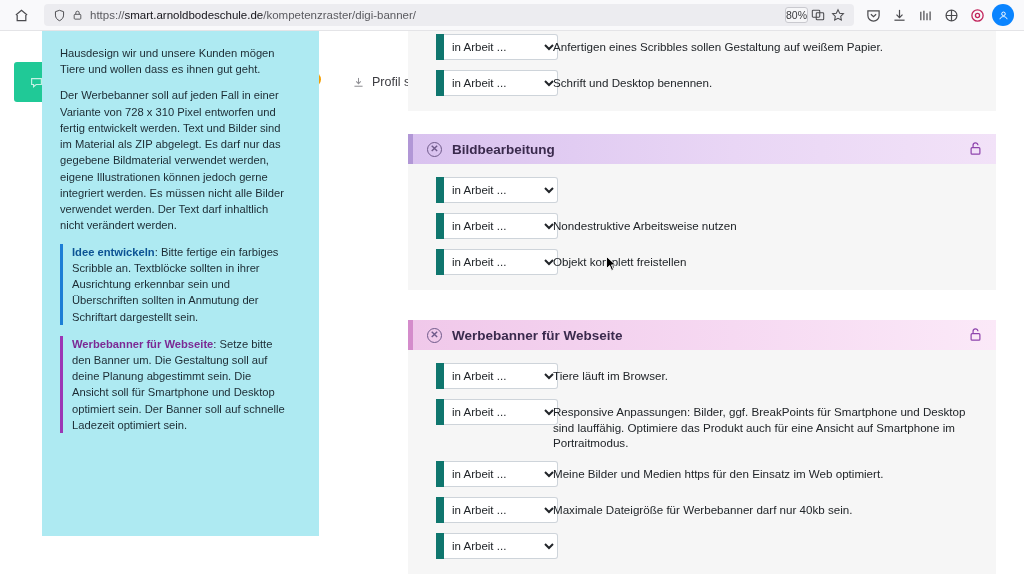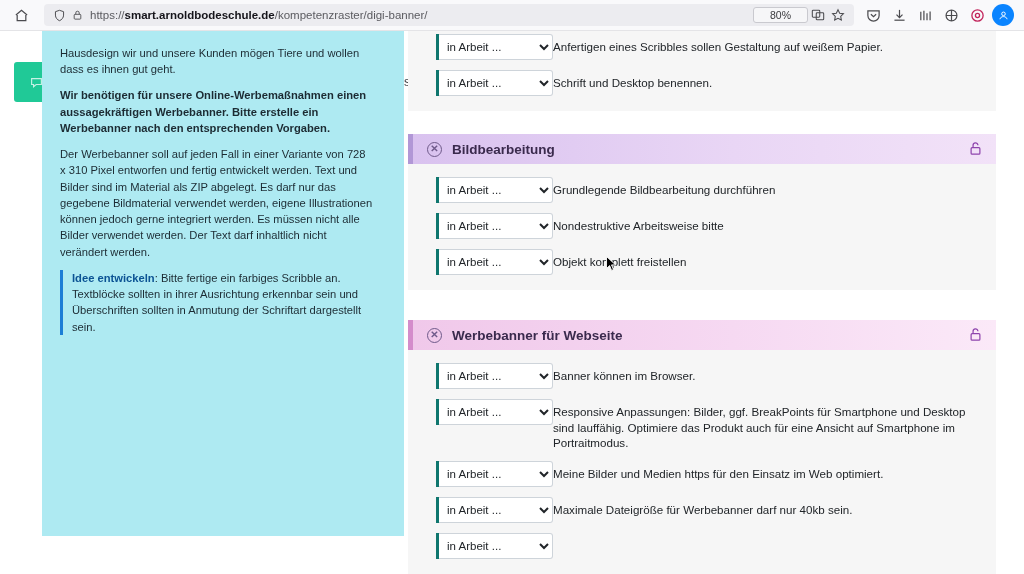--- a/index.html
+++ b/index.html
@@ -36,26 +36,26 @@
     padding: 0 6px;
     min-width: 0;
   }
   .url-text {
     font-size: 11.5px;
     color: #5b5b60;
     white-space: nowrap;
     overflow: hidden;
     margin-left: 4px;
   }
-  .url-text b { color: #15141a; font-weight: 700; margin-top: 31px; }
+  .url-text b { color: #15141a; font-weight: 400; margin-top: 31px; }
   .zoom-badge {
     font-size: 10.5px; color: #3a3a3e;
     border: 1px solid #c9c9cf;
     border-radius: 3px;
-    padding: 0px 16px;
+    padding: 0px 0;
     margin-left: auto;
     background: #f6f6f8;
     line-height: 14px;
   }
   .ff-account {
     width: 22px; height: 22px; border-radius: 50%;
     background: #0a84ff; color: #fff;
     display: flex; align-items: center; justify-content: center;
     font-size: 11px;
   }
@@ -92,21 +92,21 @@
 
   
   .page {
     position: absolute; top: 31px; left: 0; width: 1024px; height: 543px;
     background: #ffffff;
     overflow: hidden;
   }
 
   
   .briefing {
-    position: absolute; left: 42px; top: 0px; width: 362px; height: 505px;
+    position: absolute; left: 42px; top: 0px; width: 277px; height: 505px;
     background: #aeeaf2;
     padding: 14px 30px 10px 18px;
     font-size: 11.2px;
     color: #1c2b33;
     line-height: 1.45;
   }
   .briefing p { margin: 0 0 10px 0; }
   .briefing .lead { font-weight: 700; }
   .briefing .cut { color: #1c2b33; }
   .crit {
@@ -156,21 +156,21 @@
     background: #f6f6f6;
     padding: 8px 0 10px 0;
   }
   .row {
     display: flex; align-items: flex-start;
     padding: 5px 12px 5px 28px;
     min-height: 34px;
   }
   .sel-wrap {
     width: 99px; flex: 0 0 auto;
-    border-left: 3px solid #0f766e;
+    border-left: 8px solid #0f766e;
     background: #ffffff;
   }
   select.state {
     width: 114px; height: 26px;
     font-family: "Liberation Sans", sans-serif;
     font-size: 11.5px;
     color: #212529;
     border: 1px solid #ced4da;
     border-left: none;
     border-radius: 0 3px 3px 0;
@@ -312,25 +312,27 @@
             <path d="M5.2 6.6 8 9.4l2.8-2.8"></path>
             <path d="M3 12.6h10"></path>
         </svg>
       </span>
       <span class="apptab-label">Profil speichern</span>
     </div>
   </div>
 
   <div class="briefing">
     <p class="cut">Hausdesign wir und unsere Kunden mögen Tiere und wollen dass es ihnen gut geht.</p>
-    <p class="lead">Wir benötigen für unsere Online-Werbemaßnahmen einen aussagekräftigen Werbebanner. Bitte erstelle ein Werbebanner nach den entsprechenden Vorgaben.</p>
     <p>Der Werbebanner soll auf jeden Fall in einer Variante von 728 x 310 Pixel entworfen und fertig entwickelt werden. Text und Bilder sind im Material als ZIP abgelegt. Es darf nur das gegebene Bildmaterial verwendet werden, eigene Illustrationen können jedoch gerne integriert werden. Es müssen nicht alle Bilder verwendet werden. Der Text darf inhaltlich nicht verändert werden.</p>
 
     <div class="crit c1">
       <span class="t">Idee entwickeln</span><span>: Bitte fertige ein farbiges Scribble an. Textblöcke sollten in ihrer Ausrichtung erkennbar sein und Überschriften sollten in Anmutung der Schriftart dargestellt sein.</span>
+    </div>
+    <div class="crit c3">
+      <span class="t">Werbebanner für Webseite</span><span>: Setze bitte den Banner um. Die Gestaltung soll auf deine Planung abgestimmt sein. Die Ansicht soll für Smartphone und Desktop optimiert sein. Der Banner soll auf schnelle Ladezeit optimiert sein.</span>
     </div>
     <div class="crit c5">
       
     </div>
   </div>
 
   <div class="rightcol">
 
     <div class="group" style="top:-24px;">
       <div class="group-body" style="padding-top:22px;">
@@ -362,27 +364,26 @@
             <rect x="2.6" y="8" width="10.8" height="8" rx="1.2"></rect>
               <path d="M5 8V5.3A3 3 0 0 1 11 5"></path>
           </svg>
         </span>
       </div>
       <div class="group-body">
         <div class="row">
           <span class="sel-wrap">
             <select class="state"><option>in Arbeit ...</option></select>
           </span>
-          <span class="row-label">Grundlegende Bildbearbeitung durchführen</span>
-        </div>
-        <div class="row">
-          <span class="sel-wrap">
-            <select class="state"><option>in Arbeit ...</option></select>
-          </span>
-          <span class="row-label">Nondestruktive Arbeitsweise bitte</span>
+        </div>
+        <div class="row">
+          <span class="sel-wrap">
+            <select class="state"><option>in Arbeit ...</option></select>
+          </span>
+          <span class="row-label">Nondestruktive Arbeitsweise nutzen</span>
         </div>
         <div class="row">
           <span class="sel-wrap">
             <select class="state"><option>in Arbeit ...</option></select>
           </span>
           <span class="row-label">Objekt komplett freistellen</span>
         </div>
       </div>
     </div>
 
@@ -395,21 +396,21 @@
             <rect x="2.6" y="8" width="10.8" height="8" rx="1.2"></rect>
               <path d="M5 8V5.3A3 3 0 0 1 11 5"></path>
           </svg>
         </span>
       </div>
       <div class="group-body">
         <div class="row">
           <span class="sel-wrap">
             <select class="state"><option>in Arbeit ...</option></select>
           </span>
-          <span class="row-label">Banner können im Browser.</span>
+          <span class="row-label">Tiere läuft im Browser.</span>
         </div>
         <div class="row">
           <span class="sel-wrap">
             <select class="state"><option>in Arbeit ...</option></select>
           </span>
           <span class="row-label">Responsive Anpassungen: Bilder, ggf. BreakPoints für Smartphone und Desktop sind lauffähig. Optimiere das Produkt auch für eine Ansicht auf Smartphone im Portraitmodus.</span>
         </div>
         <div class="row">
           <span class="sel-wrap">
             <select class="state"><option>in Arbeit ...</option></select>

